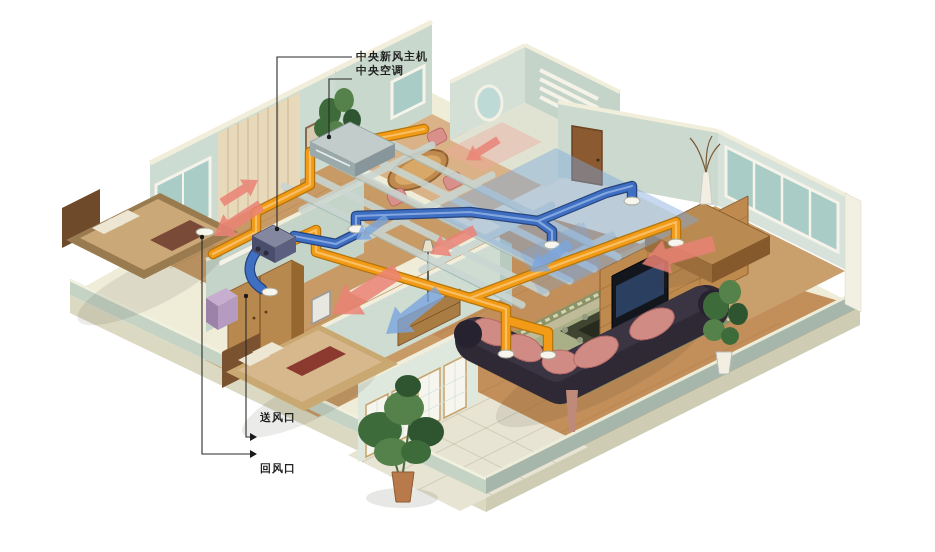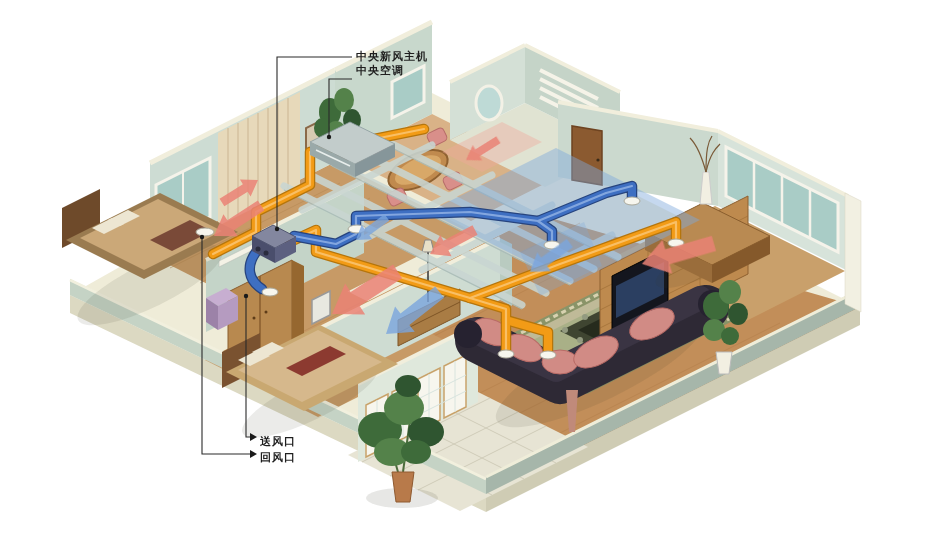--- a/index.html
+++ b/index.html
@@ -400,15 +400,15 @@
       <circle cx="246" cy="296" r="2.2"></circle>
           <circle cx="202" cy="237" r="2.2"></circle>
       <polygon points="250,433 250,441 257,437"></polygon>
       <polygon points="250,450 250,458 257,454"></polygon>
     </g>
   </g>
 </svg>
 
 <div class="callout" style="left:356px;top:51px">中央新风主机</div>
 <div class="callout" style="left:356px;top:65px">中央空调</div>
-<div class="callout" style="left:260px;top:436px">送风口</div>
-<div class="callout" style="left:260px;top:452px">回风口</div>
+<div class="callout" style="left:260px;top:412px">送风口</div>
+<div class="callout" style="left:260px;top:463px">回风口</div>
 </div>
 
 </body></html>

